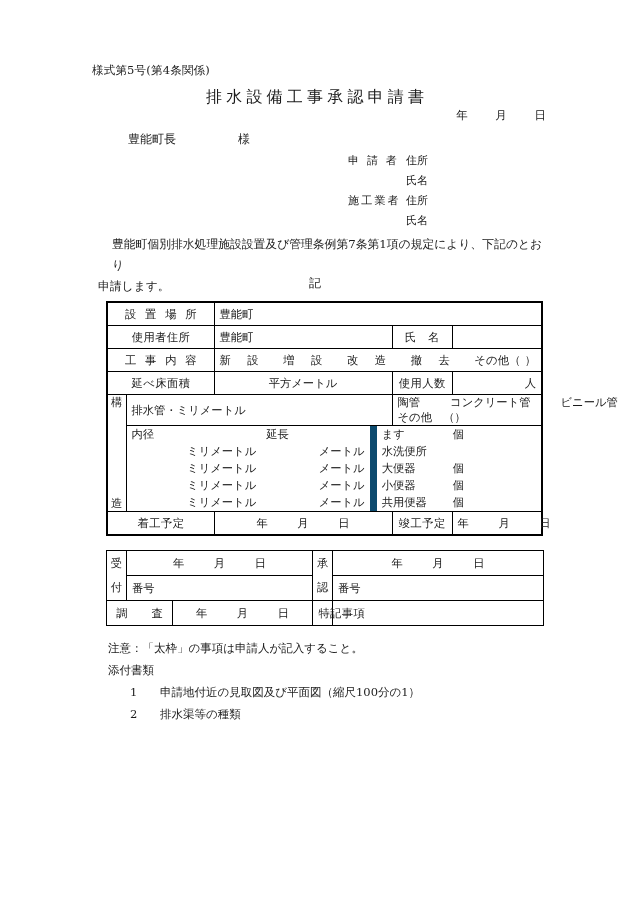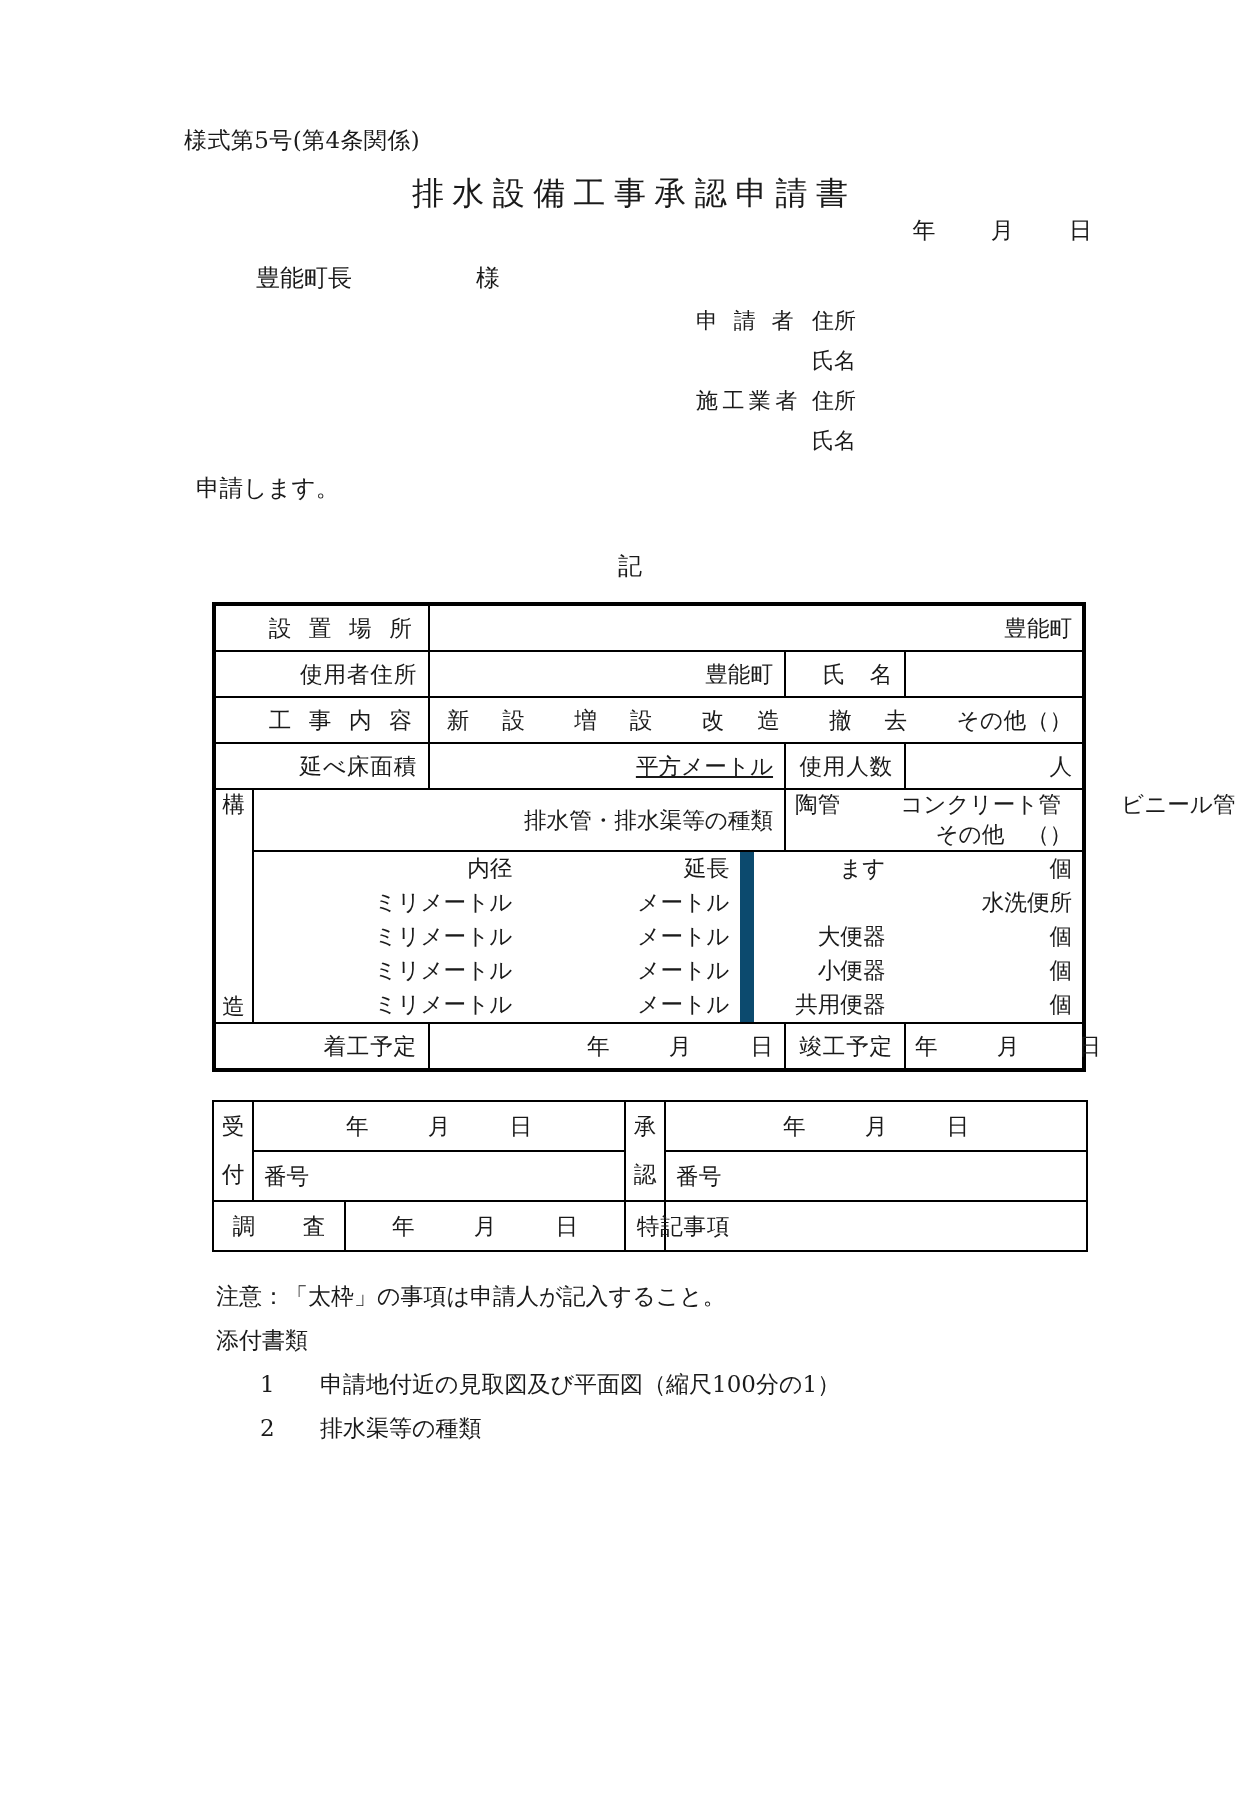--- a/index.html
+++ b/index.html
@@ -111,34 +111,33 @@
     top: 301px;
     width: 437px;
     border: 2.2px solid #000;
   }
   .main-table td {
     border: 1px solid #000;
     padding: 0 5px;
     height: 22px;
     vertical-align: middle;
     white-space: nowrap;
-    text-align: right;
   }
   .lbl {
     text-align: center;
     letter-spacing: 2.6px;
     text-indent: 2.6px;
   }
   .lbl-tight {
     text-align: center;
     letter-spacing: 0.4px;
     text-indent: 0.4px;
   }
   .val { text-align: left; }
-  .cell-center { text-align: center; text-decoration: underline; }
+  .cell-center { text-align: center; }
   .cell-right { text-align: right; }
 
   .work-options span { display: inline-block; }
   .work-options .opt { letter-spacing: 2.6px; margin-right: 22px; }
   .work-options .other { letter-spacing: 0.2px; }
   .work-options .paren-close { float: right; }
 
   .vert-label {
     text-align: center;
     padding: 0;
@@ -258,20 +257,21 @@
     </div>
     <div class="party-row">
       <span class="party-label">施工業者</span><span class="party-field">住所</span>
     </div>
     <div class="party-row">
       <span class="party-label"></span><span class="party-field">氏名</span>
     </div>
   </div>
 
   <div class="statement">
+    <span class="indent">豊能町個別排水処理施設設置及び管理条例第7条第1項の規定により、下記のとおり</span>
     <span>申請します。</span>
   </div>
 
   <div class="ki">記</div>
 
   <table class="main-table">
     <colgroup>
       <col style="width:19px">
       <col style="width:88px">
       <col style="width:178px">
@@ -302,21 +302,21 @@
         <td class="cell-right">人</td>
       </tr>
 
       <tr>
         <td class="vert-label" rowspan="2">
           <div class="vert-inner">
             <span>構</span>
             <span>造</span>
           </div>
         </td>
-        <td class="val" colspan="2">排水管・排水渠等の種類</td>
+        <td class="val" colspan="2">排水管・ミリメートル</td>
         <td class="pipe-kinds" colspan="2">
           <div class="r1">
             <span>陶管</span><span>コンクリート管</span><span>ビニール管</span>
           </div>
           <div class="r2">
             <span>その他　（</span><span>）</span>
           </div>
         </td>
       </tr>
 

